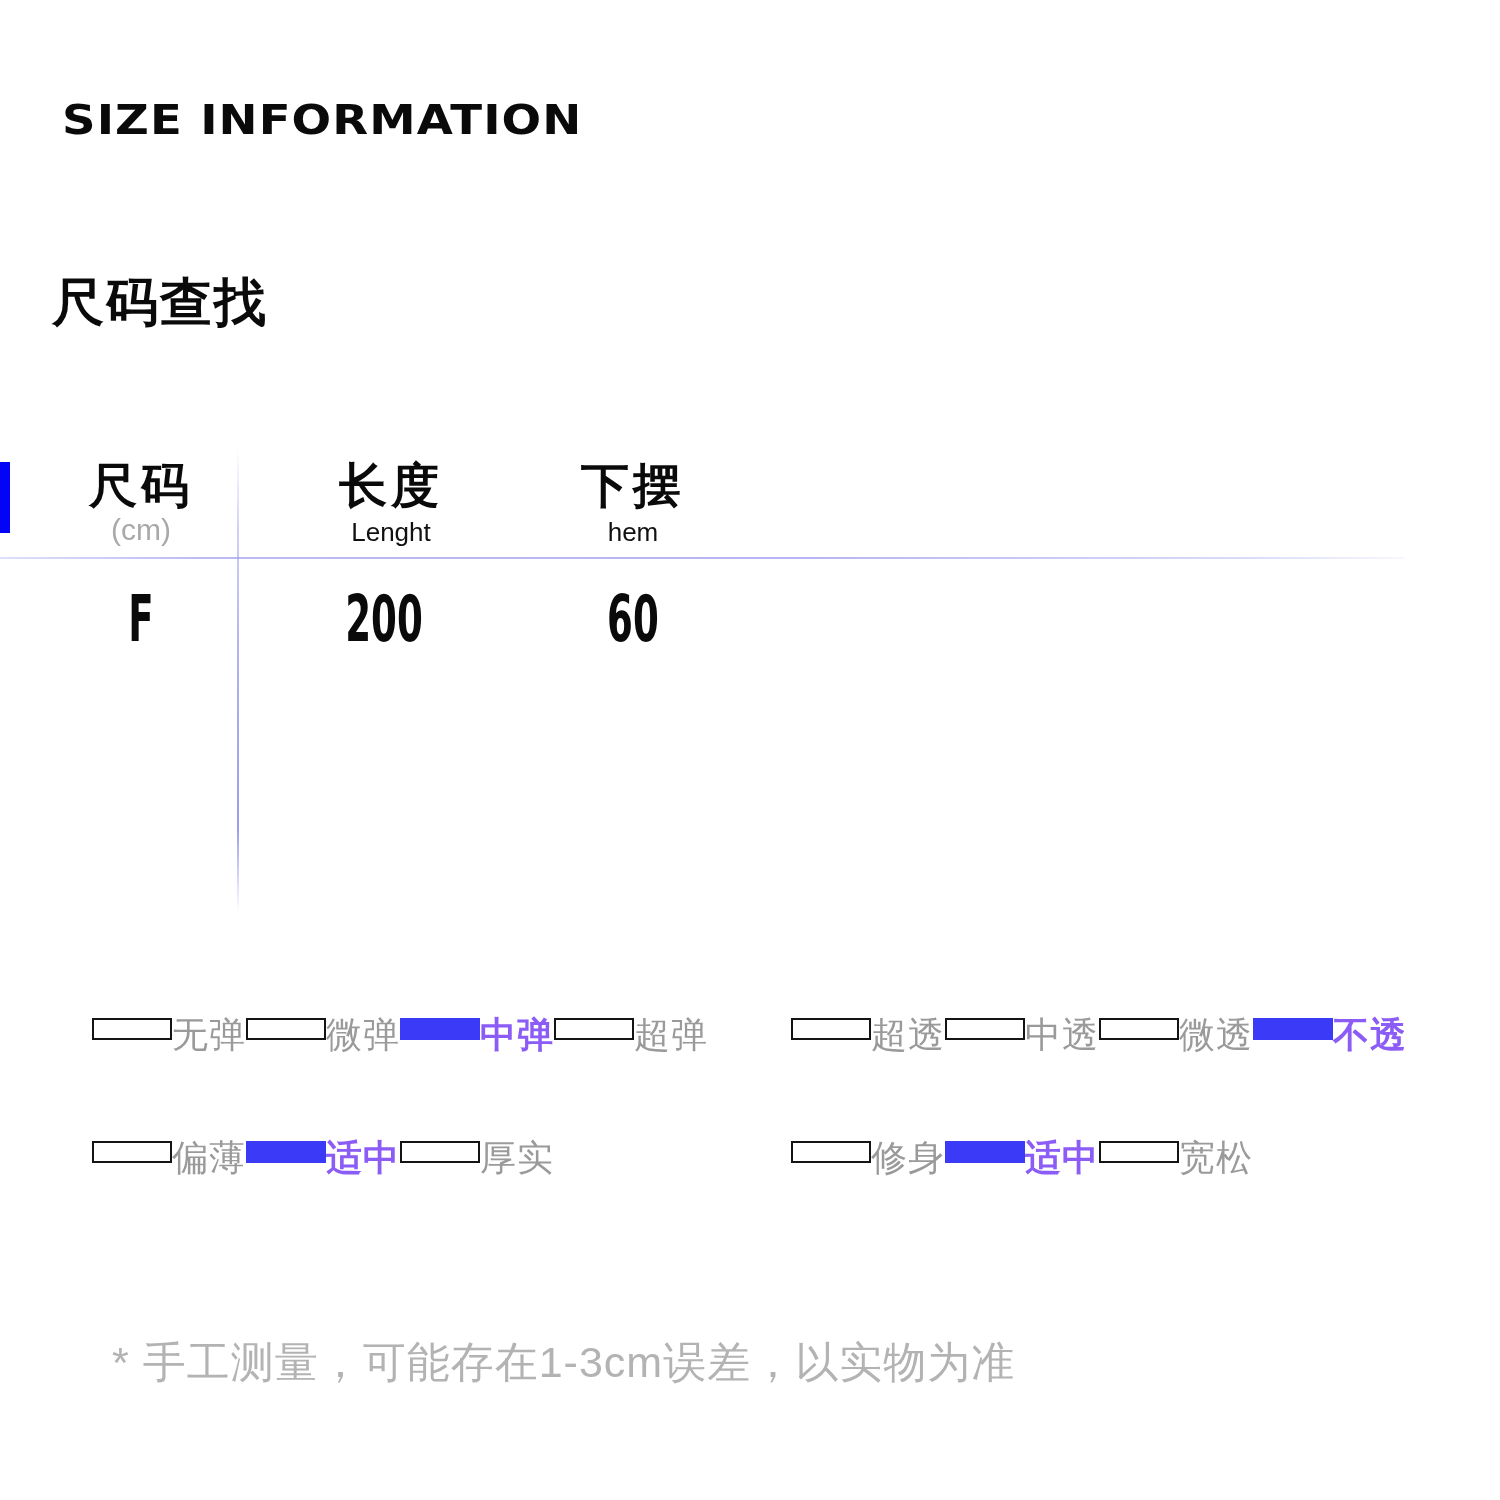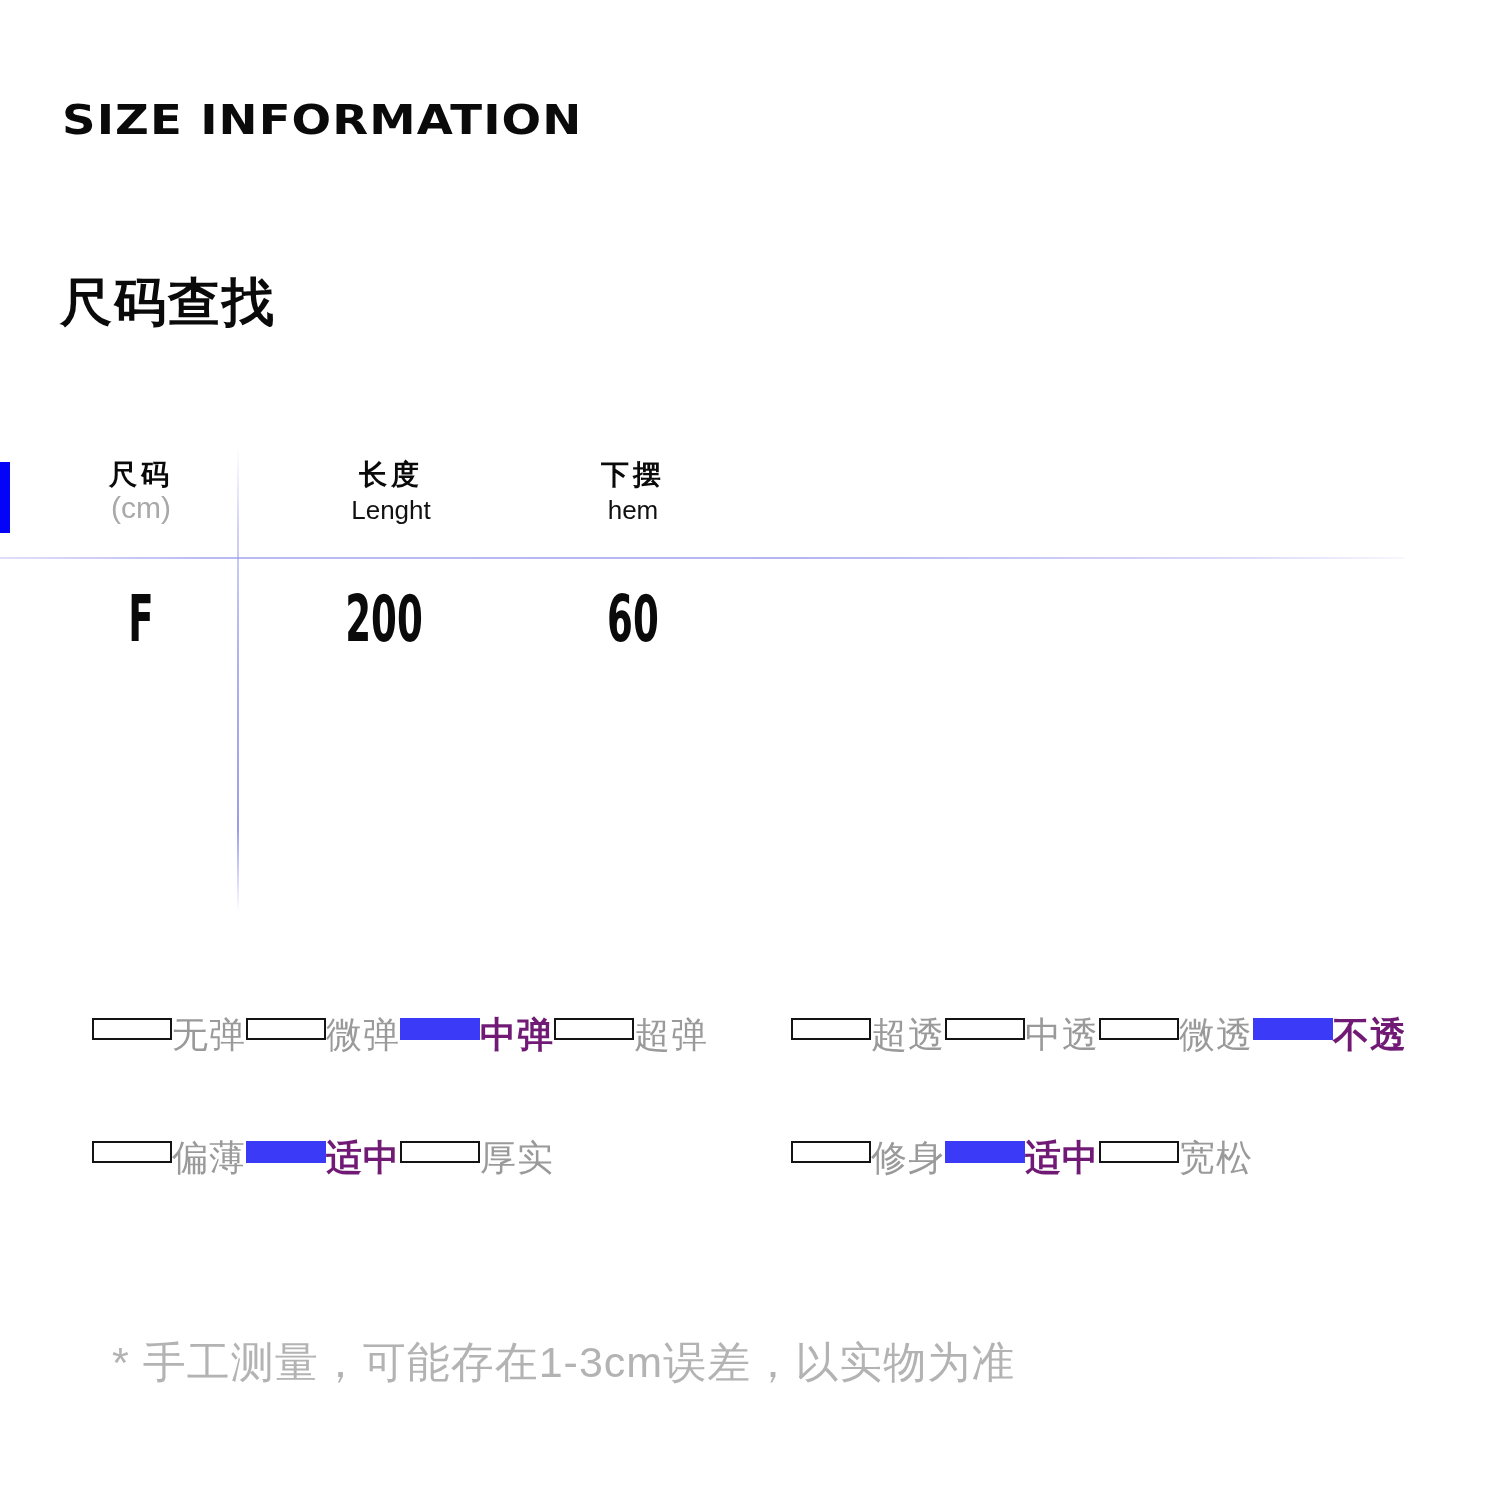--- a/index.html
+++ b/index.html
@@ -13,34 +13,34 @@
   }
   
   .title-en{
     position:absolute;left:62px;top:96px;
     font-family:"DejaVu Sans","Liberation Sans",sans-serif;
     font-size:44px;font-weight:900;letter-spacing:1px;
     color:#0a0a0a;white-space:nowrap;
     transform:scale(1.06,0.92);transform-origin:left top;
   }
   .title-cn{
-    position:absolute;left:60px;top:268px;
+    position:absolute;left:52px;top:268px;
     font-size:52px;font-weight:700;letter-spacing:2px;
     color:#0a0a0a;white-space:nowrap;
   }
   
   .edge-accent{
     position:absolute;left:0;top:462px;width:10px;height:71px;
     background:#0303f7;
   }
   .col-head{
     position:absolute;top:460px;transform:translateX(-50%);
     text-align:center;white-space:nowrap;
   }
-  .col-head .cn{font-size:28px;font-weight:700;letter-spacing:4px;color:#0a0a0a;line-height:1.1;}
+  .col-head .cn{font-size:48px;font-weight:700;letter-spacing:4px;color:#0a0a0a;line-height:1.1;}
   .col-head .sub{font-size:26px;font-weight:400;color:#111;margin-top:6px;line-height:1;}
   .col-head .sub.gray{color:#a9a9a9;font-size:30px;margin-top:2px;}
   .v-divider{
     position:absolute;left:237px;top:448px;width:2px;height:464px;
     background:linear-gradient(to bottom,
       rgba(150,150,238,0) 0%,
       rgba(150,150,238,0.45) 18%,
       rgba(150,150,238,0.75) 45%,
       rgba(150,150,238,0.95) 82%,
       rgba(150,150,238,0) 100%);
@@ -72,21 +72,21 @@
   }
   .attr-bar{
     width:113px;height:22px;box-sizing:border-box;
     background:#ffffff;border:2px solid #141414;
   }
   .attr-label{
     margin-top:13px;font-size:36px;line-height:1;color:#9a9a9a;
     font-weight:400;letter-spacing:1px;white-space:nowrap;
   }
   .attr-cell.on .attr-bar{background:#3b3af7;border-color:#3b3af7;}
-  .attr-cell.on .attr-label{color:#701a75;font-weight:700;text-align:right;}
+  .attr-cell.on .attr-label{color:#8b5cf6;font-weight:700;text-align:right;}
   
   .footnote{
     position:absolute;left:112px;top:1334px;
     font-size:43px;color:#b3b3b3;letter-spacing:1px;white-space:nowrap;
   }
 </style>
 </head>
 <body>
 
 <div id="page">

